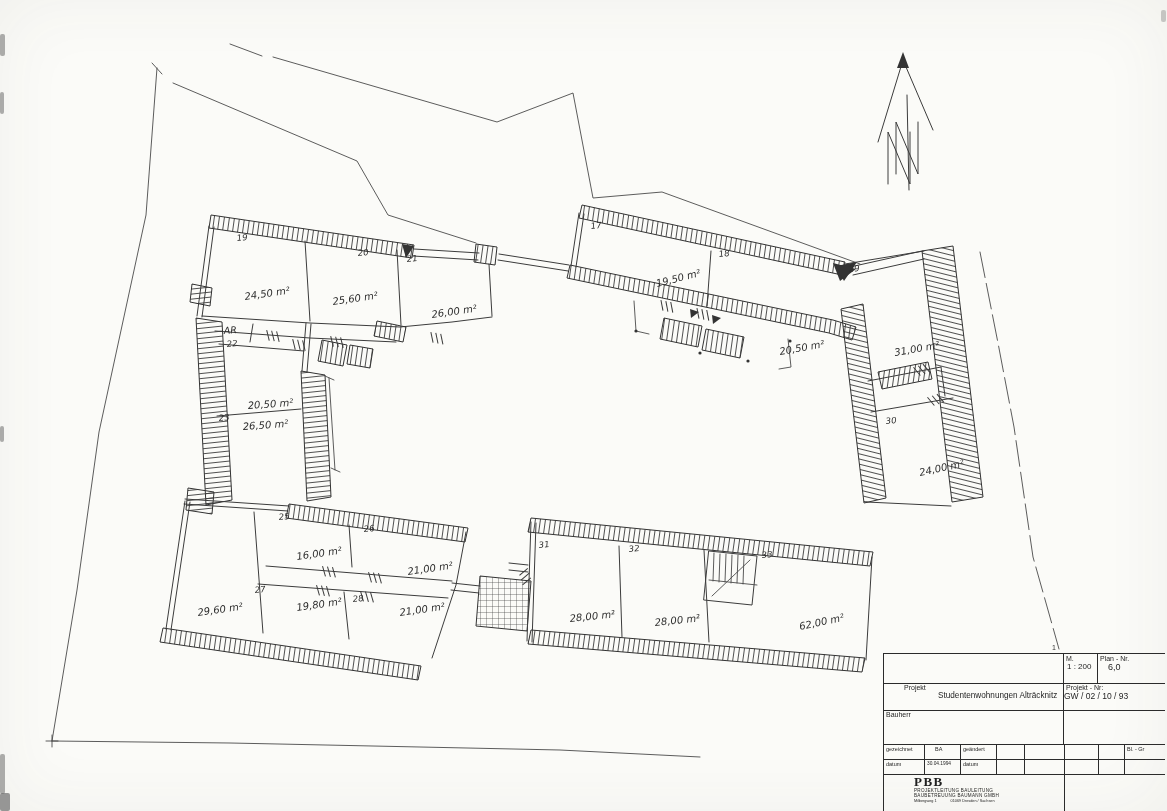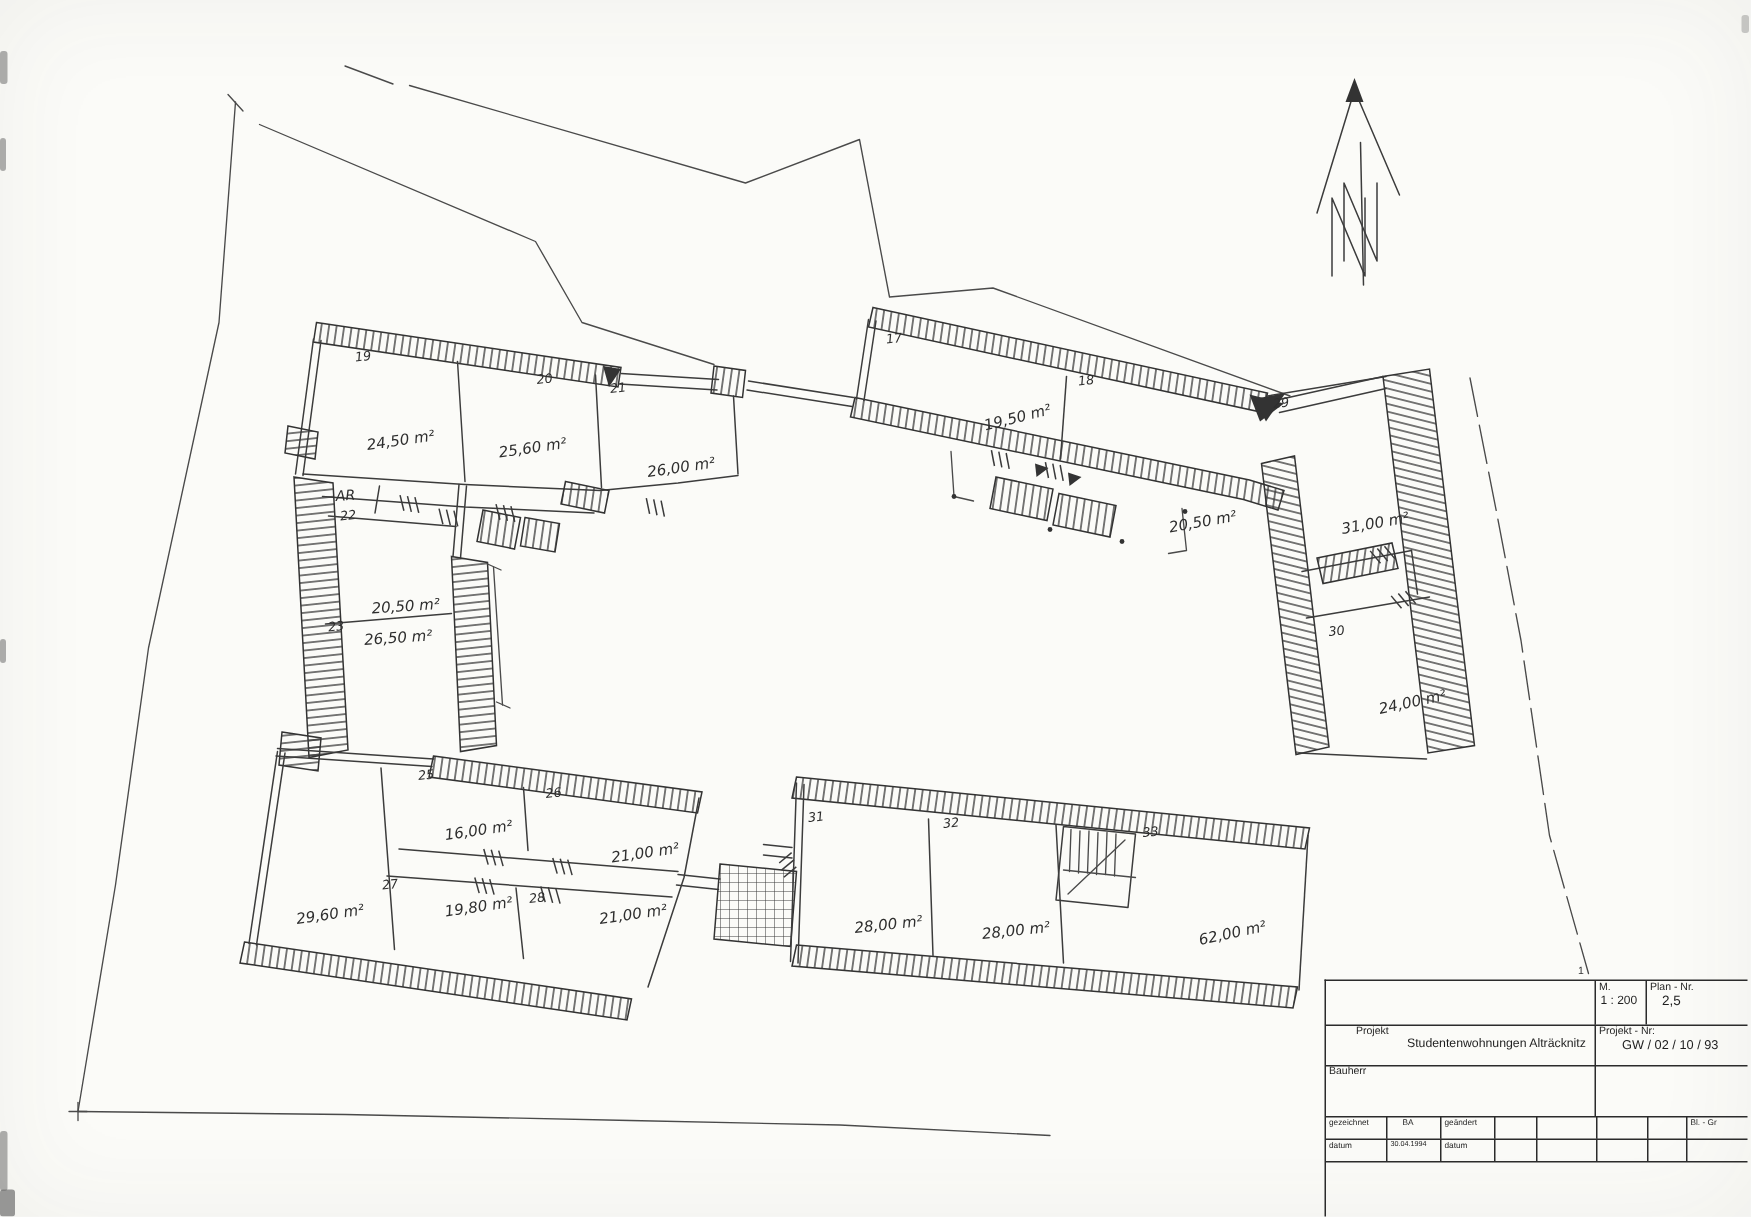--- a/index.html
+++ b/index.html
@@ -19,21 +19,21 @@
   .tb{position:absolute;left:883px;top:653px;width:281px;height:158px;
       border-top:1.3px solid #2b2b2b;border-left:1.3px solid #2b2b2b;color:#1f1f1f;}
   .tb .r{position:absolute;left:0;right:0;border-bottom:1.2px solid #2b2b2b;}
   .r1{top:0;height:29px;} .r2{top:29px;height:27px;} .r3{top:56px;height:34px;}
   .r4{top:90px;height:15px;} .r5{top:105px;height:15px;} .r6{top:120px;height:38px;border-bottom:none !important;}
   .tb .c{position:absolute;top:0;bottom:0;border-left:1.2px solid #2b2b2b;overflow:hidden;}
   .tb .c.first{border-left:none;}
   .lbl{display:block;font-size:7px;padding:1px 0 0 2px;white-space:nowrap;}
   .val{display:block;font-size:9px;padding-left:36px;white-space:nowrap;}
   .val.center{padding-left:3px;} .val.ind8{padding-left:10px;}
-  .val.right{padding-left:0;text-align:center;padding-right:2px;font-size:8.5px;}
+  .val.right{padding-left:0;text-align:left;padding-right:2px;font-size:8.5px;}
   .tiny{font-size:5.5px;padding:2px 0 0 2px;display:block;white-space:nowrap;}
   .logo{padding:2px 0 0 30px;}
   .pbb{font-family:"Liberation Serif",serif;font-weight:bold;font-size:13px;letter-spacing:1.5px;display:block;line-height:12px;}
   .firmline{display:block;font-size:4.6px;letter-spacing:.3px;line-height:5.4px;white-space:nowrap;}
   .addr{display:block;font-size:3.8px;line-height:5px;white-space:nowrap;}
   .addr .ar-right{margin-left:14px;}
   .fold{position:absolute;top:-10px;left:168px;font-size:7px;color:#333;}
 </style>
 </head>
 <body>
@@ -262,21 +262,21 @@
 <div class="tb">
   <div class="fold">1</div>
 
   <div class="r r1">
     <div class="c" style="left:179px;width:34px;">
       <span class="lbl">M.</span>
       <span class="val center" style="font-size:8px;">1 : 200</span>
     </div>
     <div class="c" style="left:213px;right:0;">
       <span class="lbl">Plan - Nr.</span>
-      <span class="val ind8">2,5</span>
+      <span class="val ind8">6,0</span>
     </div>
   </div>
 
   <div class="r r2">
     <div class="c first" style="left:18px;width:179px;">
       <span class="lbl">Projekt</span>
       <span class="val" style="font-size:8.2px;">Studentenwohnungen Alträcknitz</span>
     </div>
     <div class="c" style="left:179px;right:0;">
       <span class="lbl">Projekt - Nr:</span>
@@ -321,20 +321,30 @@
       <span class="tiny">datum</span>
     </div>
     <div class="c" style="left:112px;width:28px;"></div>
     <div class="c" style="left:140px;width:40px;"></div>
     <div class="c" style="left:180px;width:34px;"></div>
     <div class="c" style="left:214px;width:26px;"></div>
     <div class="c" style="left:240px;right:0;"></div>
   </div>
 
   <div class="r r6">
+    <div class="c first" style="left:0;width:180px;border-right:1.2px solid #2b2b2b;">
+      <div class="logo">
+        <span class="pbb">PBB</span>
+        <span class="firmline">PROJEKTLEITUNG    BAULEITUNG</span>
+        <span class="firmline">BAUBETREUUNG BAUMANN GMBH</span>
+        <span class="addr">
+          <span>Milbergweg 1</span><span class="ar-right">01069 Dresden / Sachsen</span>
+        </span>
+      </div>
+    </div>
     <div class="c" style="left:180px;right:0;border-left:none;"></div>
   </div>
 </div>
 
 <div class="smudge" style="left:0;top:34px;width:5px;height:22px;"></div>
 <div class="smudge" style="left:0;top:92px;width:4px;height:22px;"></div>
 <div class="smudge" style="left:0;top:426px;width:4px;height:16px;"></div>
 <div class="smudge" style="left:0;top:754px;width:5px;height:40px;"></div>
 <div class="smudge" style="left:0;top:793px;width:10px;height:18px;opacity:.7;"></div>
 <div class="smudge" style="left:1161px;top:10px;width:5px;height:12px;opacity:.35;"></div>

